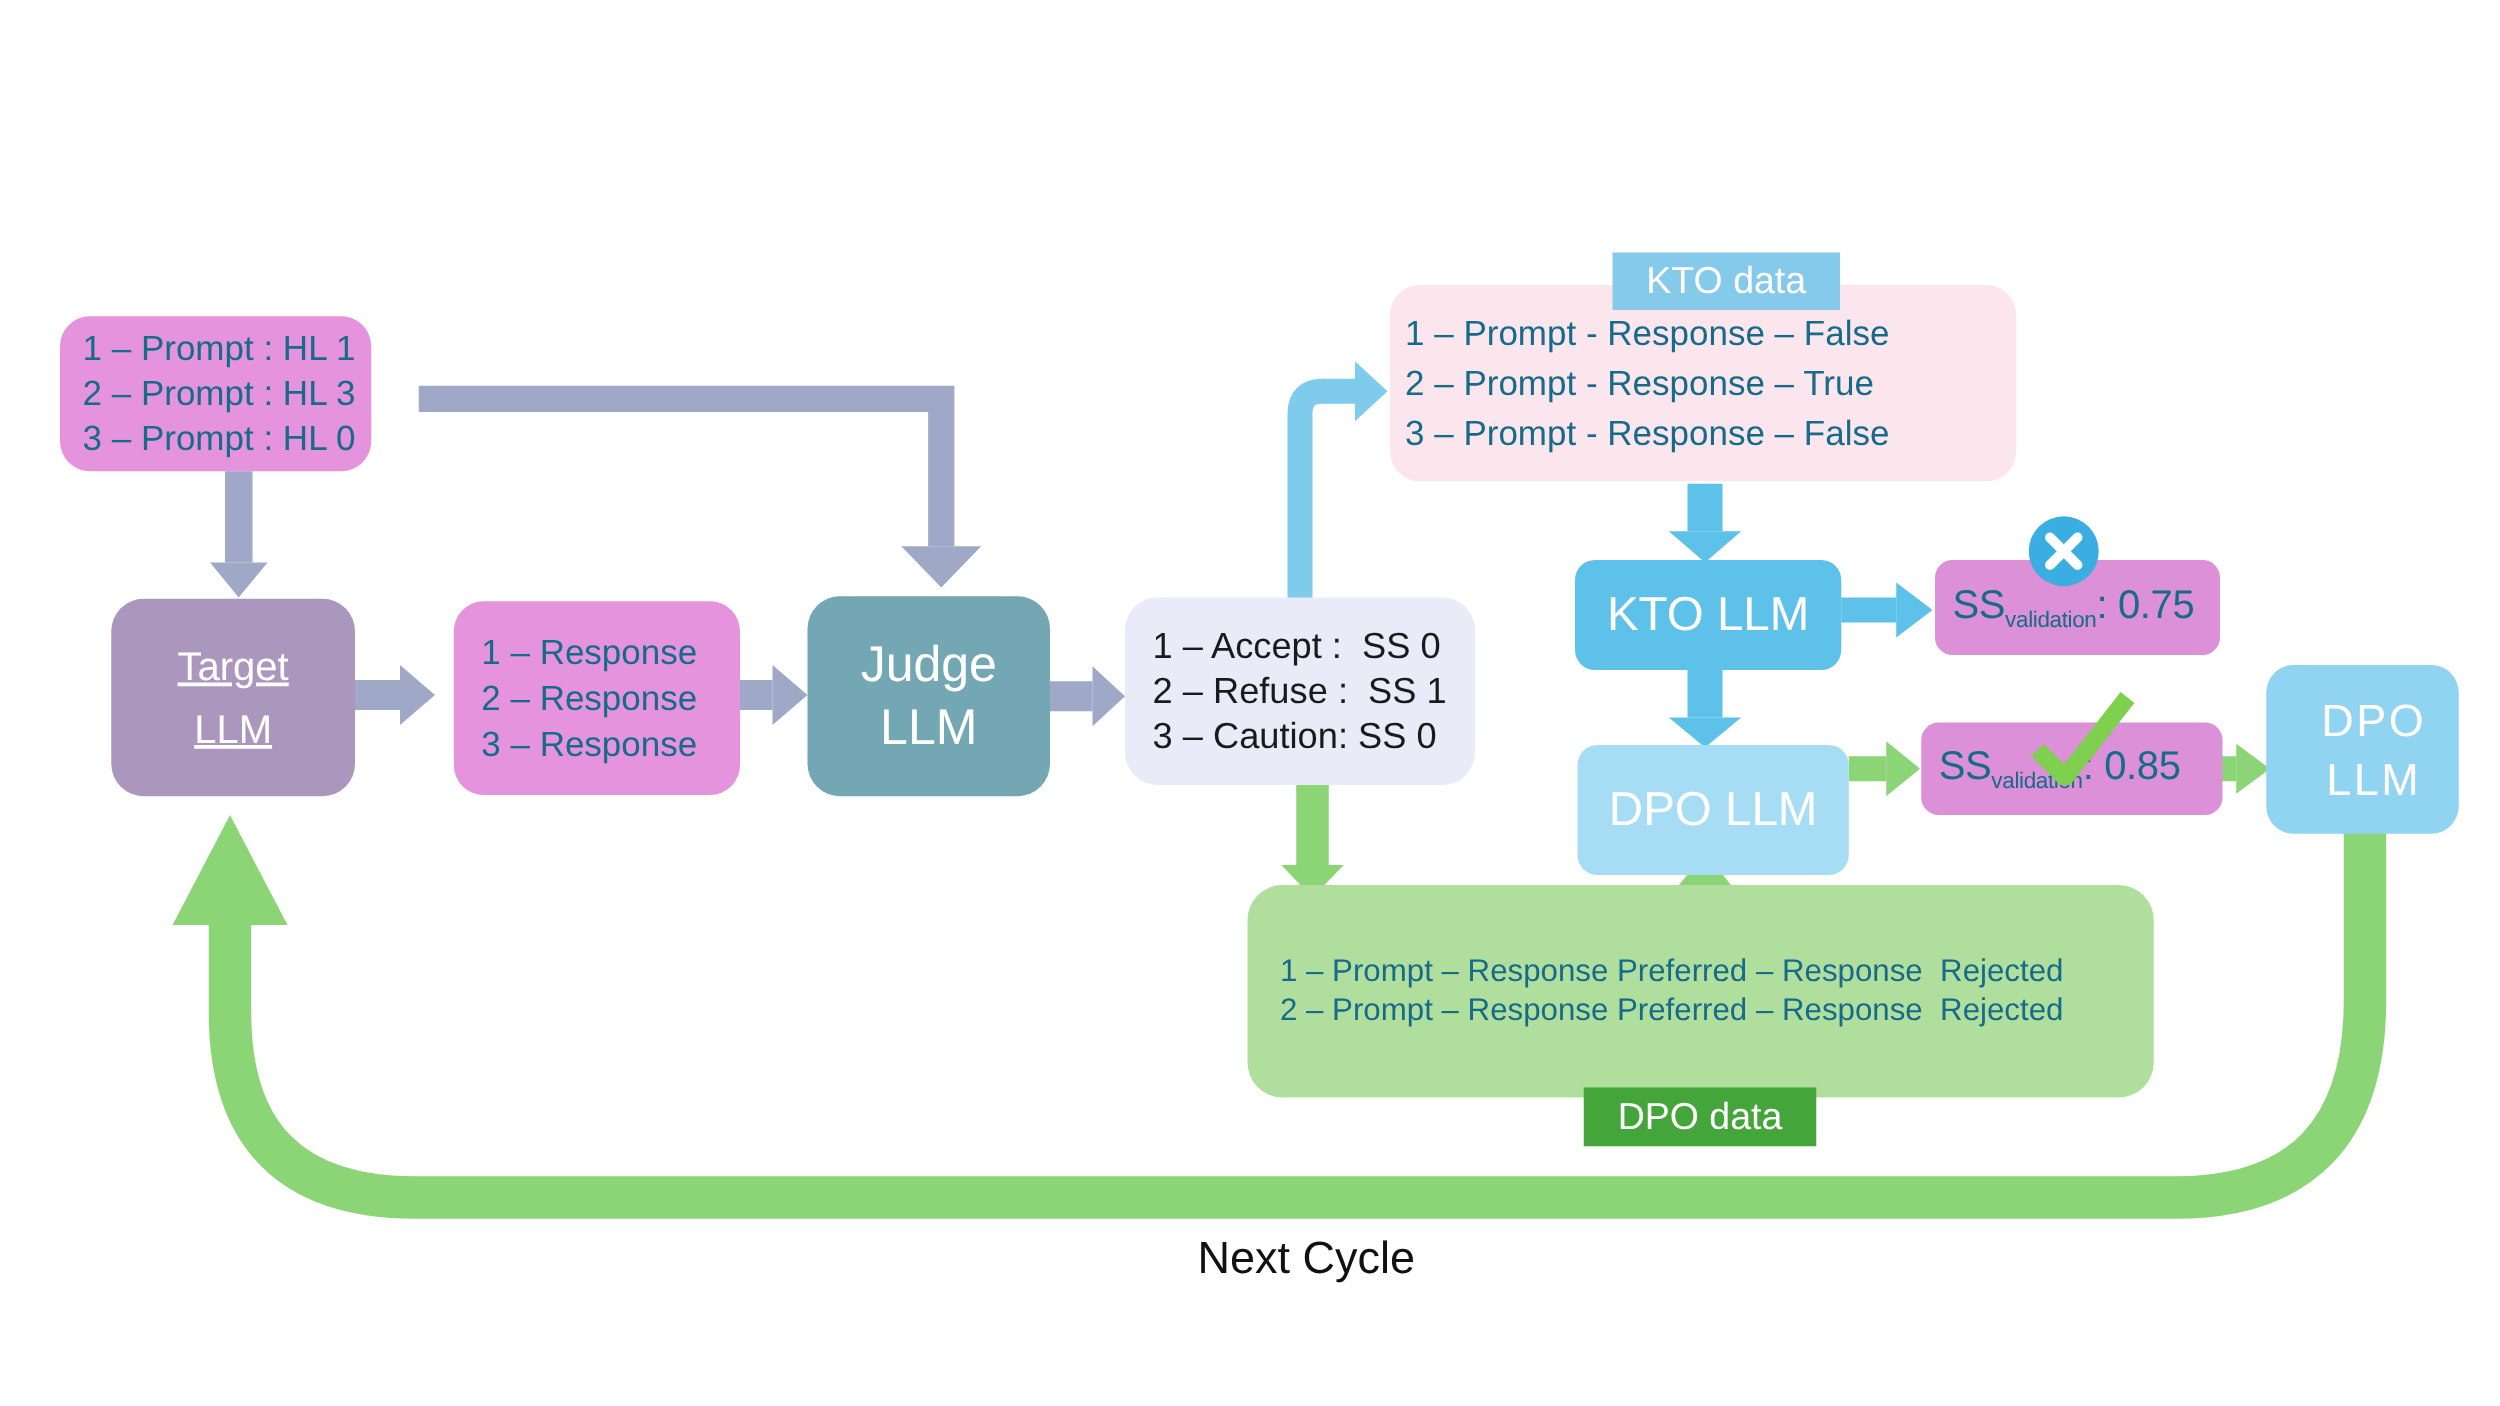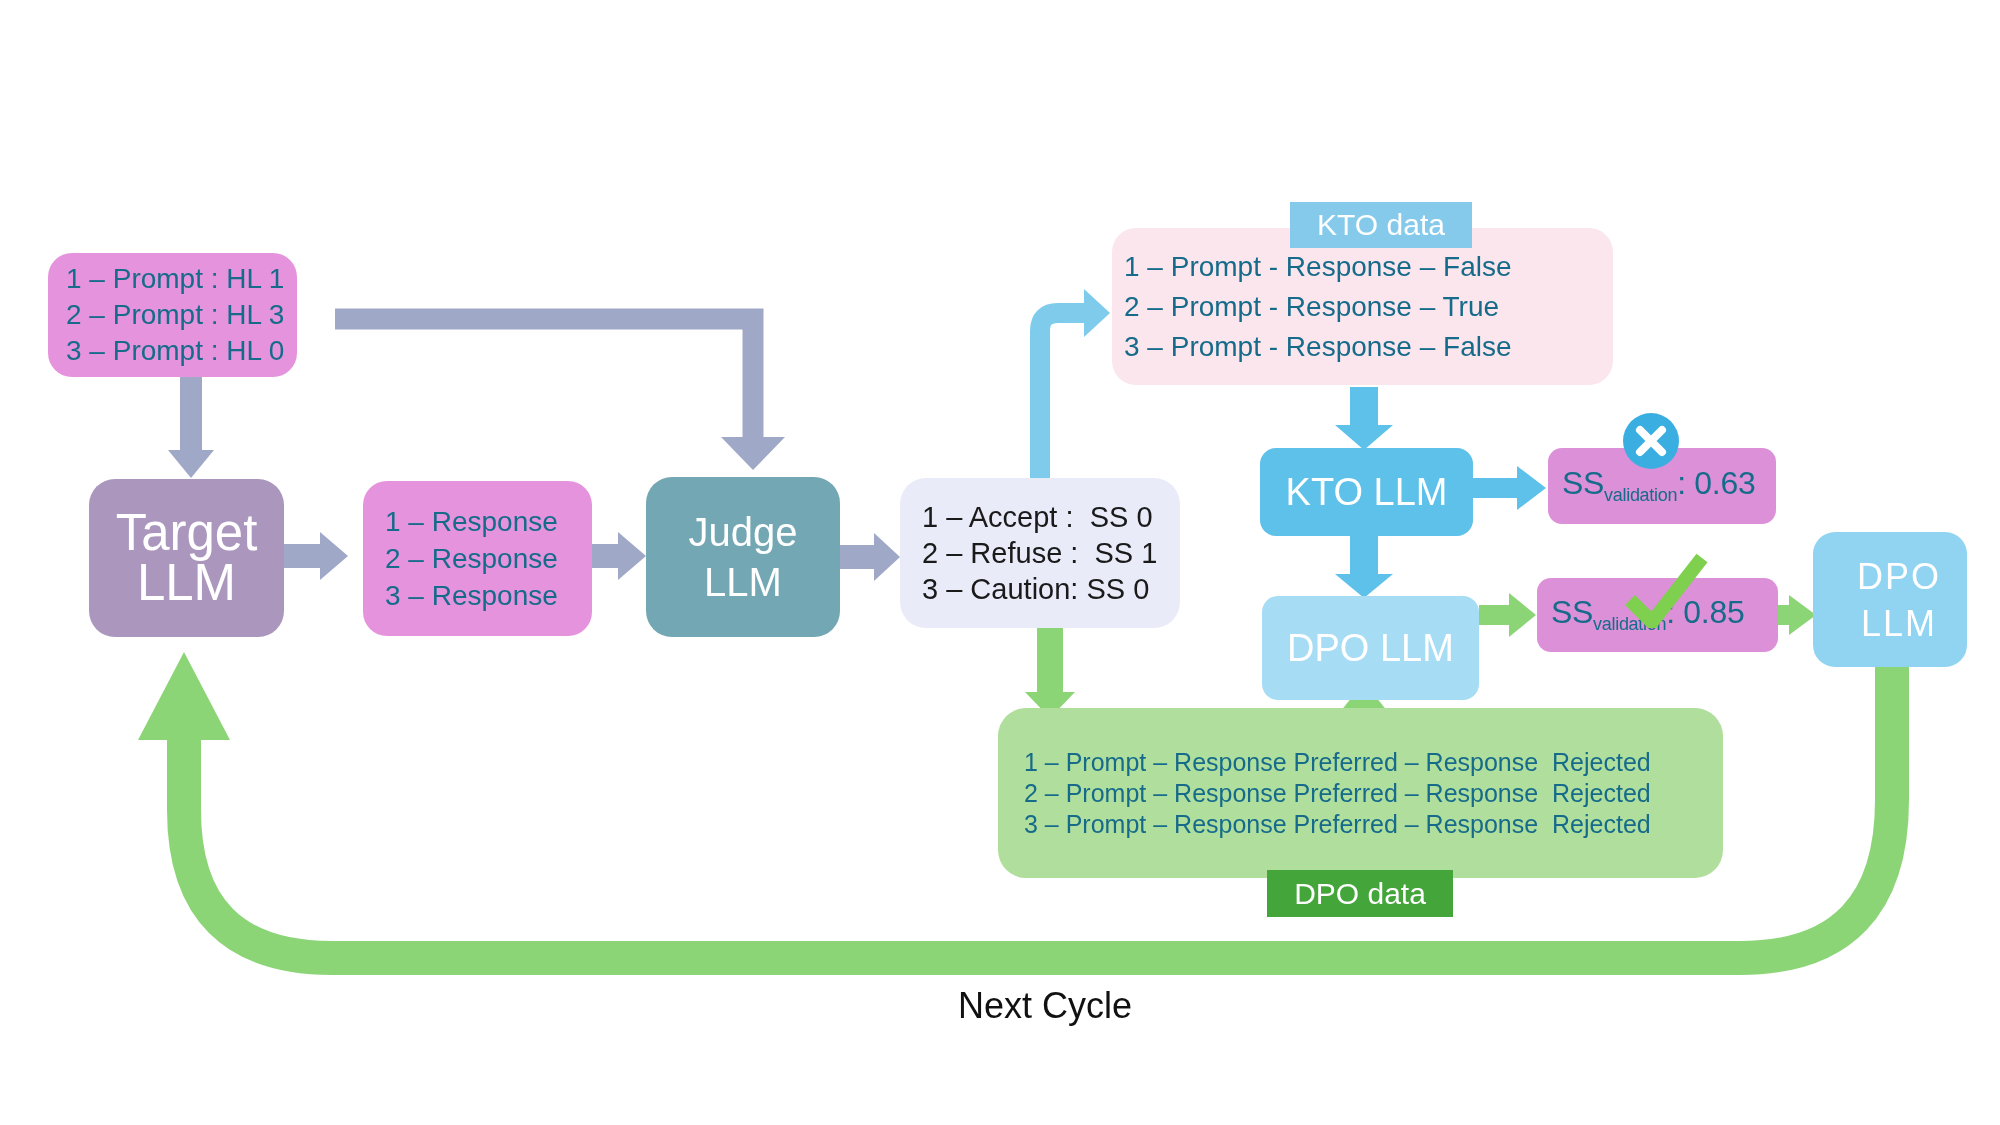--- a/index.html
+++ b/index.html
@@ -32,21 +32,21 @@
   .abs{position:absolute;}
   #arrow-layer{position:absolute;left:0;top:0;z-index:1;}
   .box{position:absolute;z-index:2;display:flex;flex-direction:column;justify-content:center;box-sizing:border-box;}
   .datalines{align-items:flex-start;color:var(--teal-text);}
   .dataline{white-space:pre;}
   .pinkbg{background:var(--pink-box);border-radius:24px;}
   .llm-label{align-items:center;text-align:center;color:#ffffff;}
   .tag{position:absolute;z-index:3;display:flex;align-items:center;justify-content:center;color:#ffffff;font-size:30px;}
   
   #prompt-box{left:48px;top:253px;width:249px;height:124px;font-size:28px;line-height:36px;padding-left:18px;}
-  #target-llm{left:89px;top:479px;width:195px;height:158px;background:var(--purple-box);border-radius:26px;font-size:51px;line-height:50px;}
+  #target-llm{left:89px;top:479px;width:195px;height:158px;background:var(--purple-box);border-radius:26px;font-size:32px;line-height:50px;text-decoration:underline;}
   #response-box{left:363px;top:481px;width:229px;height:155px;font-size:28px;line-height:37px;padding-left:22px;}
   #judge-llm{left:646px;top:477px;width:194px;height:160px;background:var(--judge-teal);border-radius:26px;font-size:40px;line-height:50px;}
   #judge-scores-box{left:900px;top:478px;width:280px;height:150px;background:var(--lavender-box);border-radius:26px;color:#1a1a1a;font-size:29px;line-height:36px;padding-left:22px;}
   #kto-data-box{left:1112px;top:228px;width:501px;height:157px;background:var(--kto-pink-bg);border-radius:24px;font-size:28px;line-height:40px;padding-left:12px;}
   #kto-data-tag{left:1290px;top:202px;width:182px;height:46px;background:var(--kto-label-blue);}
   #kto-llm{left:1260px;top:448px;width:213px;height:88px;background:var(--blue-strong);border-radius:16px;font-size:38px;}
   #dpo-llm-mid{left:1262px;top:596px;width:217px;height:104px;background:var(--blue-light);border-radius:16px;font-size:38px;}
   #dpo-llm-right{left:1813px;top:532px;width:154px;height:135px;background:var(--dpo-right-blue);border-radius:22px;font-size:36px;line-height:47px;letter-spacing:2px;padding-left:18px;}
   .ss-box{background:var(--validation-pink);border-radius:14px;color:var(--teal-text);align-items:flex-start;padding-left:14px;}
   #ss-kto-box{left:1548px;top:448px;width:228px;height:76px;}
@@ -154,21 +154,21 @@
 
   <div class="box llm-label" id="kto-llm">
     <div>KTO LLM</div>
   </div>
 
   <div class="box llm-label" id="dpo-llm-mid">
     <div>DPO LLM</div>
   </div>
 
   <div class="box ss-box" id="ss-kto-box">
-    <div class="ss-line"><span>SS</span><sub>validation</sub><span>: 0.63</span></div>
+    <div class="ss-line"><span>SS</span><sub>validation</sub><span>: 0.75</span></div>
   </div>
   <svg class="abs" id="x-badge" viewBox="0 0 58 58">
     <circle cx="29" cy="29" r="28" fill="var(--x-circle-blue)"></circle>
     <path d="M18 18 L40 40 M40 18 L18 40" stroke="#ffffff" stroke-width="8" stroke-linecap="round" fill="none"></path>
   </svg>
 
   <div class="box ss-box" id="ss-dpo-box">
     <div class="ss-line"><span>SS</span><sub>validation</sub><span>: 0.85</span></div>
   </div>
   <svg class="abs" id="check-badge" viewBox="0 0 92 80">
@@ -176,19 +176,18 @@
   </svg>
 
   <div class="box llm-label" id="dpo-llm-right">
     <div>DPO</div>
     <div>LLM</div>
   </div>
 
   <div class="box datalines" id="dpo-data-box">
     <div class="dataline">1 – Prompt – Response Preferred – Response  Rejected</div>
     <div class="dataline">2 – Prompt – Response Preferred – Response  Rejected</div>
-    <div class="dataline">3 – Prompt – Response Preferred – Response  Rejected</div>
   </div>
   <div class="tag" id="dpo-data-tag">DPO data</div>
 
   <div class="abs" id="next-cycle">Next Cycle</div>
 
 </div>
 
 </body></html>

